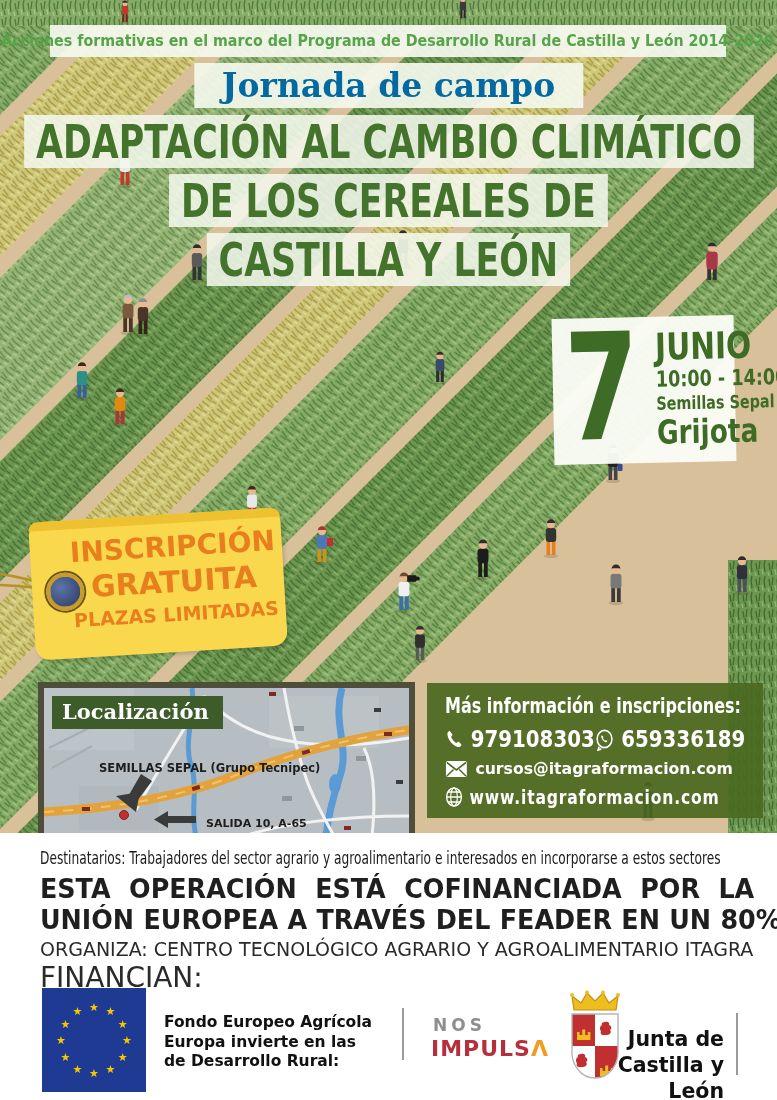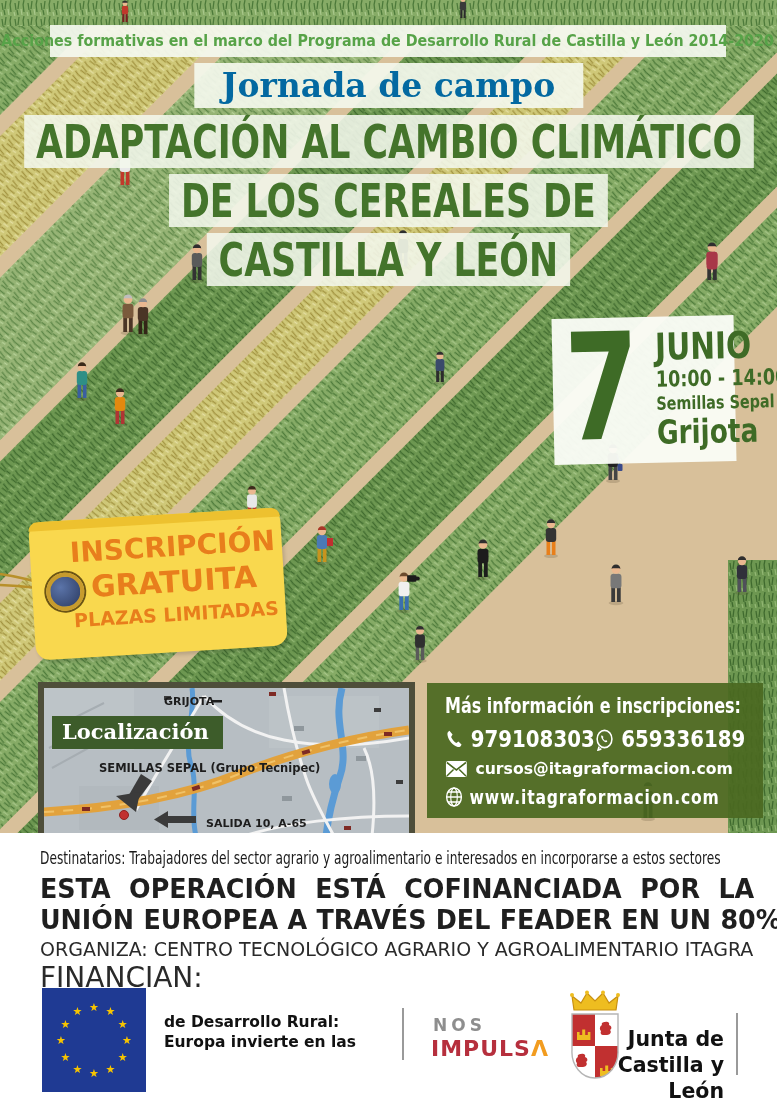--- a/index.html
+++ b/index.html
@@ -43,21 +43,21 @@
                box-shadow:0 0 0 2px #6b5415;}
   .tagtext{position:absolute;left:40px;right:8px;top:16px;text-align:center;color:#e87e1c;}
   .tagtext .t1{font-weight:bold;font-size:28px;line-height:34px;white-space:nowrap;}
   .tagtext .t2{font-weight:bold;font-size:30px;line-height:36px;}
   .tagtext .t3{font-weight:bold;font-size:19px;line-height:28px;white-space:nowrap;}
   
   .map-box{left:38px;top:682px;width:365px;height:148px;border:6px solid #4e4e3a;
            box-sizing:content-box;background:#b7bec3;}
   .loc-label{position:absolute;left:8px;top:8px;background:#3d5c2a;color:#fff;
              font-family:"DejaVu Serif","Liberation Serif",serif;font-weight:bold;
-             font-size:21px;padding:3px 14px 5px 10px;margin-top:20px;}
+             font-size:21px;padding:3px 14px 5px 10px;}
   
   .infobox{left:427px;top:683px;width:336px;height:135px;background:rgba(74,104,32,.93);
            overflow:hidden;box-sizing:border-box;padding:11px 0 0 18px;}
   .inforow{display:flex;align-items:center;color:#fff;white-space:nowrap;transform-origin:left center;}
   .inforow svg{flex:0 0 auto;margin-right:8px;}
   .ib-head{font-weight:bold;font-size:20.5px;transform:scaleX(.78);margin-bottom:8px;}
   .ib-phone{font-weight:bold;font-size:23px;transform:scaleX(.86);margin-bottom:7px;}
   .ib-mail{font-size:16.5px;font-weight:600;transform:scaleX(.95);margin-bottom:8px;}
   .ib-web{font-weight:bold;font-size:19px;letter-spacing:1px;transform:scaleX(.82);}
   
@@ -455,22 +455,23 @@
           <text x="68.5" y="84.6">★</text>
           <text x="52.0" y="89.0">★</text>
           <text x="35.5" y="84.6">★</text>
           <text x="23.4" y="72.5">★</text>
           <text x="19.0" y="56.0">★</text>
           <text x="23.4" y="39.5">★</text>
           <text x="35.5" y="27.4">★</text>
         </g>
     </svg>
     <div class="abs eu-text">
+      <div>Fondo Europeo Agrícola</div>
+      <div>Europa invierte en las</div>
       <div>de Desarrollo Rural:</div>
-      <div>Europa invierte en las</div>
     </div>
 
     <div class="abs vdiv" style="left:402px;top:175px;height:52px;"></div>
 
     <div class="abs nos">NOS</div>
     <div class="abs impulsa"><span>IMPULS</span><span class="acc">Λ</span></div>
 
     <svg class="abs" style="left:560px;top:157px;" width="70" height="92" viewBox="0 0 70 92">
       <defs>
         <clipPath id="shieldClip">

